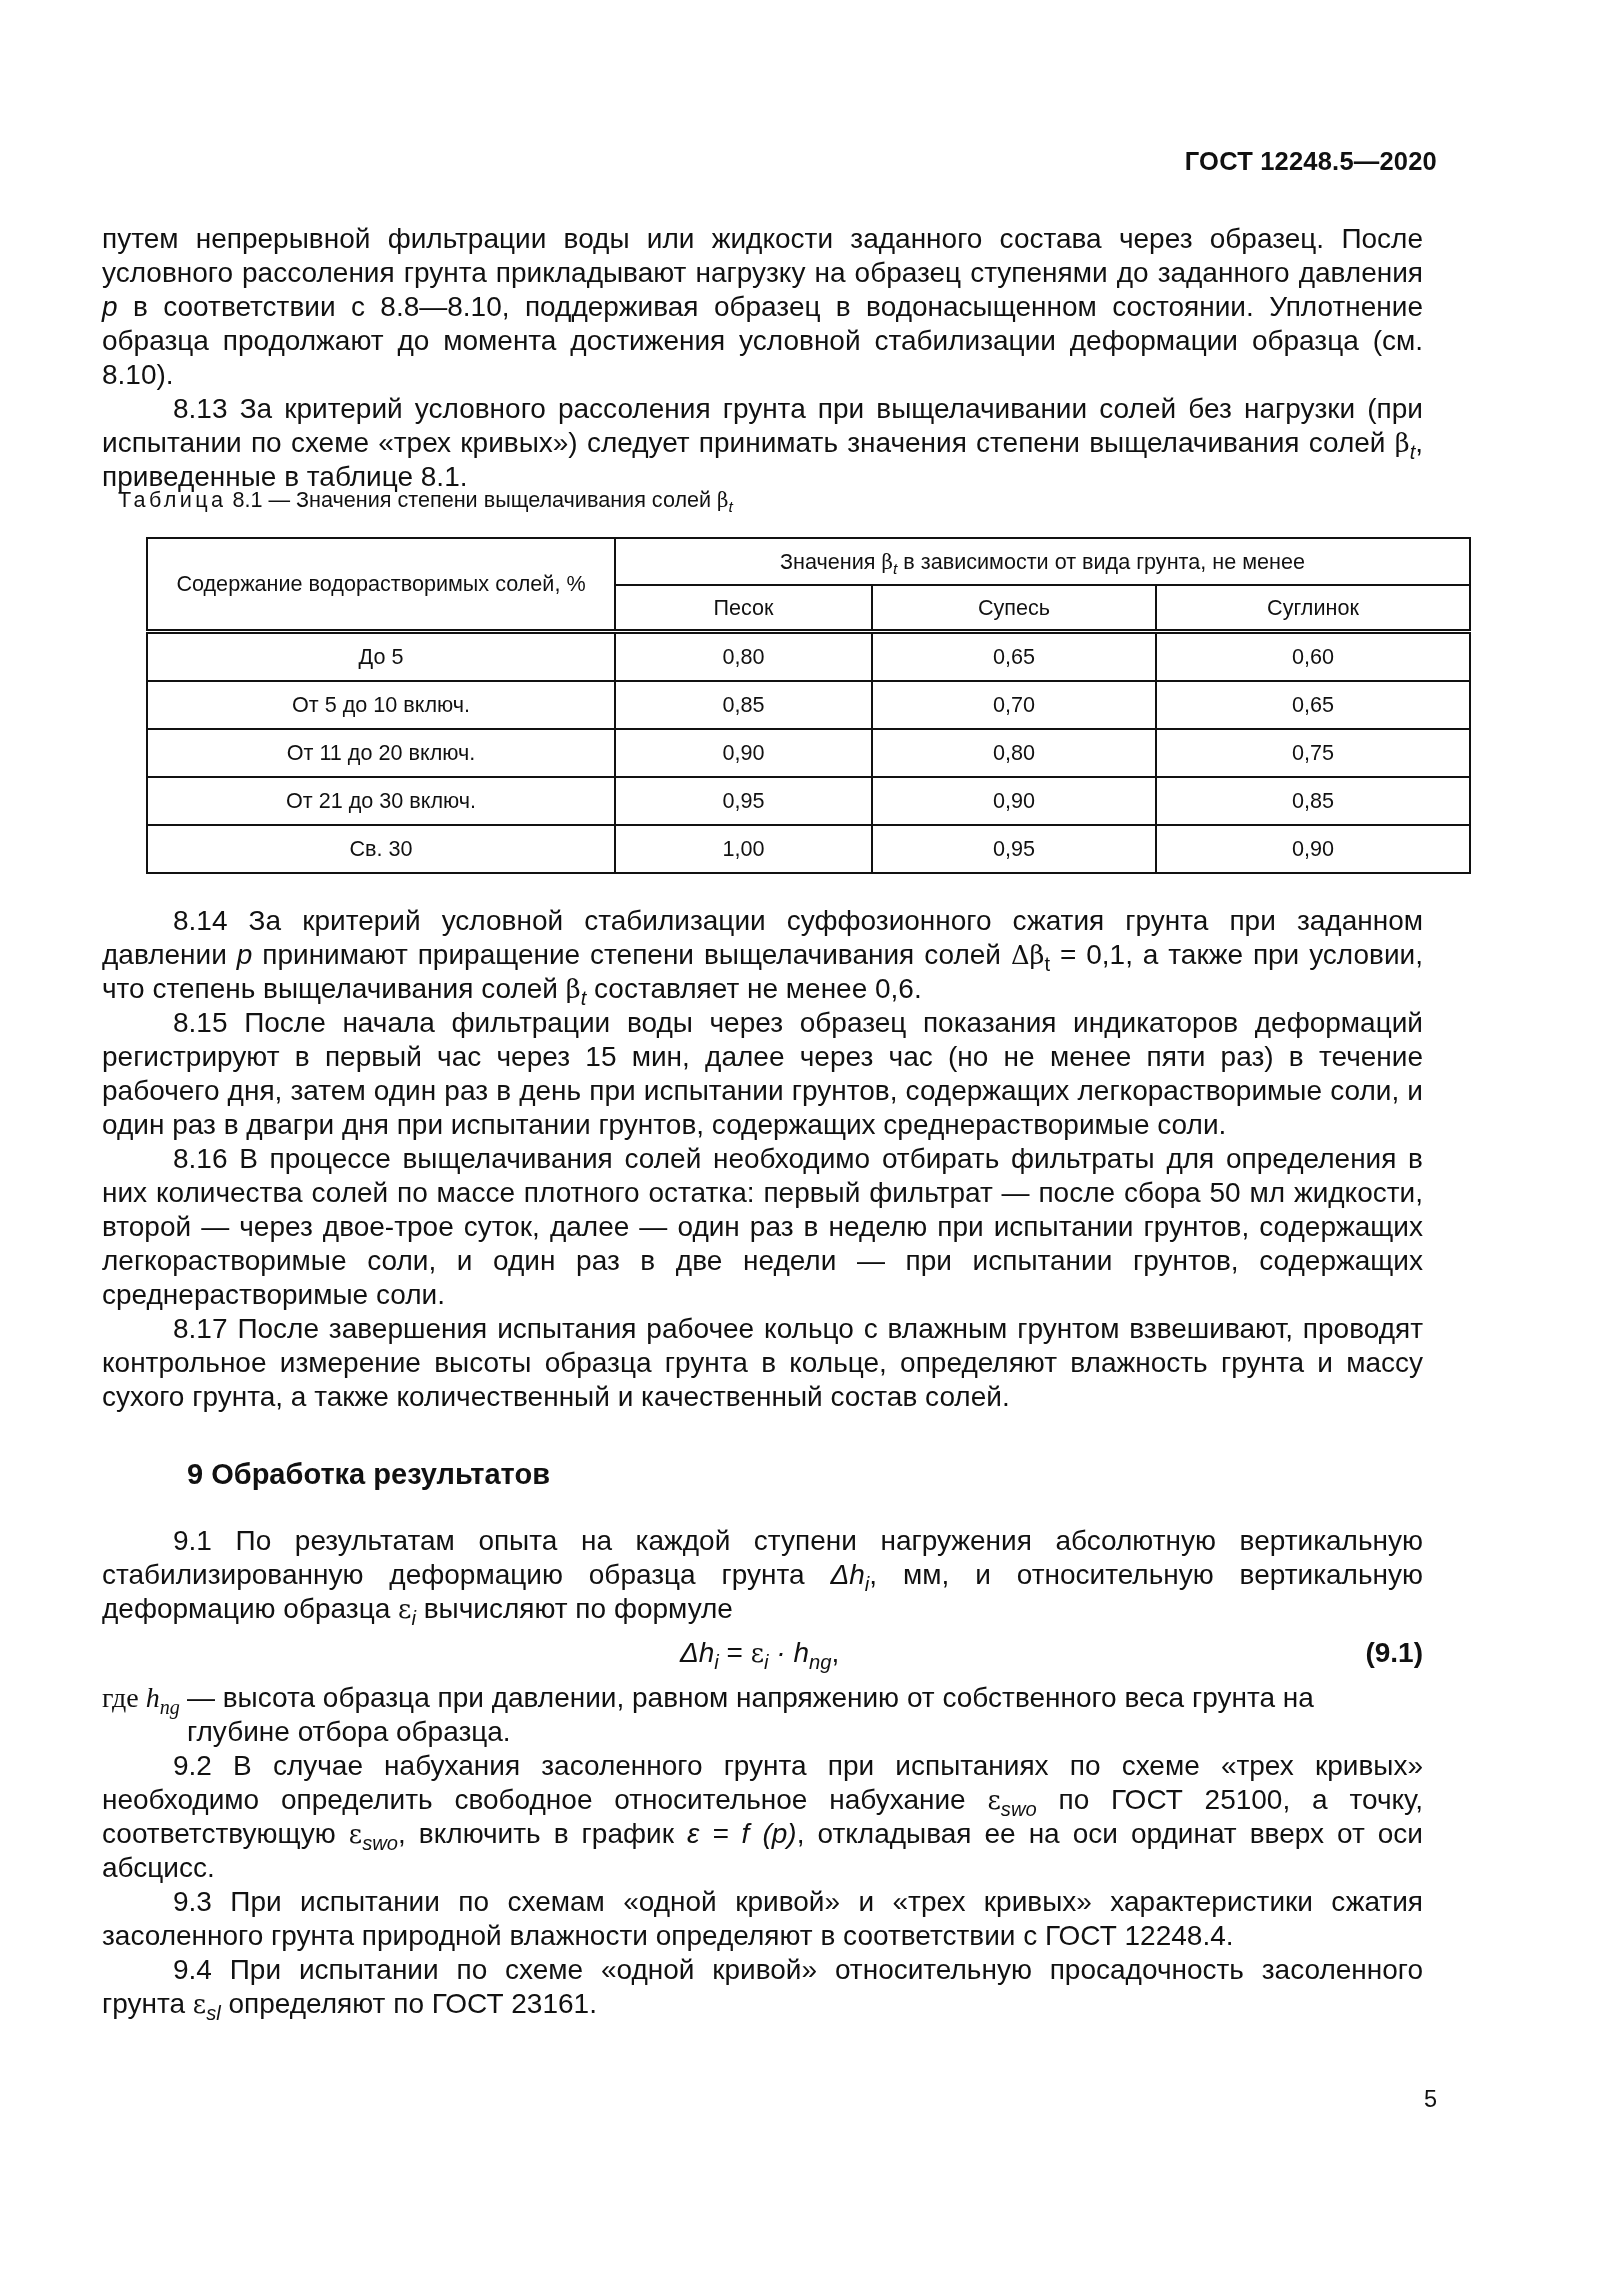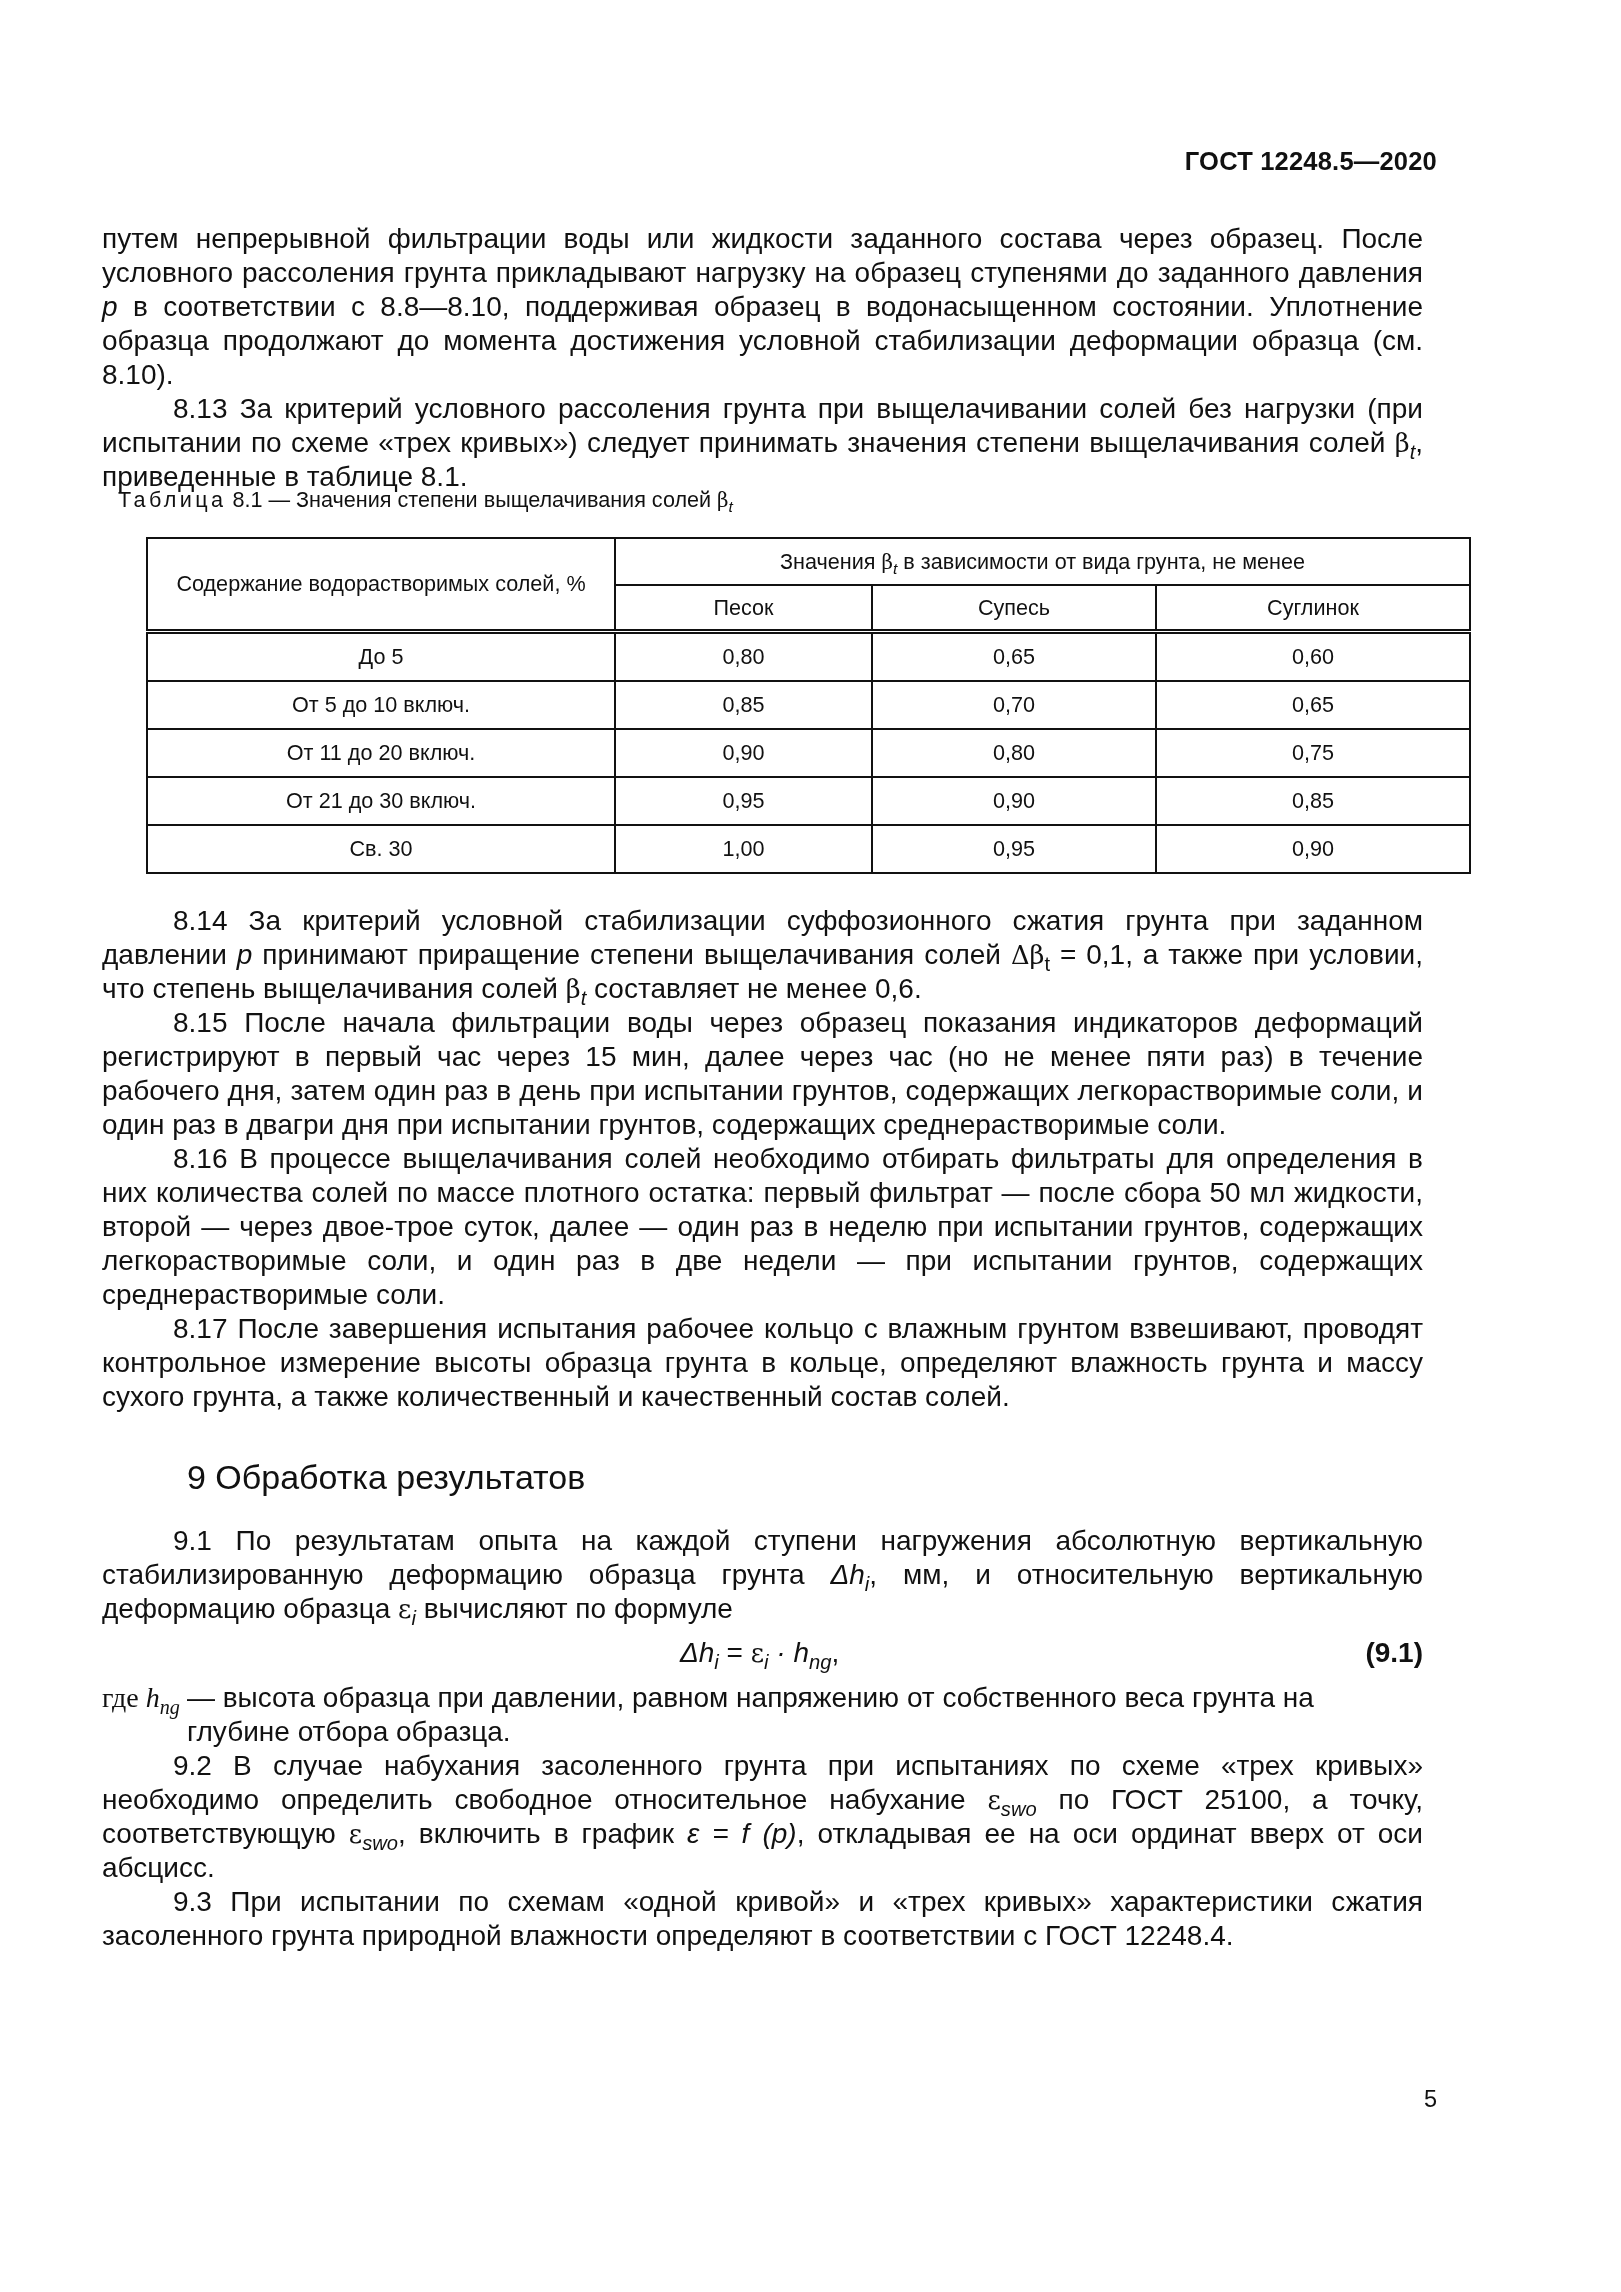--- a/index.html
+++ b/index.html
@@ -31,21 +31,21 @@
     table.tbl td, table.tbl th {
       border: 2px solid #111; text-align: center; font-weight: normal; padding: 0;
     }
     table.tbl th.h1 { height: 45px; }
     table.tbl th.h2 { height: 43px; }
     table.tbl tr.head-last th, table.tbl th.rowspan { border-bottom: 5.9px double #111; }
     table.tbl td { height: 46px; }
     table.tbl { border: 2.9px solid #111; }
 
     .heading {
-      position: absolute; left: 187px; top: 1458px; font-weight: normal; font-size: 34px;
+      position: absolute; left: 187px; top: 1458px; font-weight: bold; font-size: 29px;
     }
     .formula-row { position: relative; height: 55px; }
     .formula { position: absolute; left: 578px; top: 9.8px; font-style: italic; }
     .formula-num { position: absolute; right: 0; top: 9.8px; font-weight: bold; }
     .where { display: flex; }
     .where .term { white-space: nowrap; font-family: Liberation Serif, serif; }
     .page-number { position: absolute; right: 184px; top: 2086px; font-size: 23.5px; }
   </style>
 </head>
 <body>
@@ -141,16 +141,17 @@
   <div class="where">
     <span class="term"><span>где</span> <span class="it">h</span><span class="sub">ng</span>&nbsp;</span>
     <span>— высота образца при давлении, равном напряжению от собственного веса грунта на глубине отбора образца.</span>
   </div>
 
 
   <p class="p indent"><span>9.2 В случае набухания засоленного грунта при испытаниях по схеме «трех кривых» необходимо определить свободное относительное набухание</span> <span class="gk">ε</span><span class="sub">swo</span> <span>по ГОСТ 25100, а точку, соответствующую</span> <span class="gk">ε</span><span class="sub">swo</span><span>, включить в график</span> <span class="it">ε = f (p)</span><span>, откладывая ее на оси ординат вверх от оси абсцисс.</span></p>
 
   <p class="p indent">9.3 При испытании по схемам «одной кривой» и «трех кривых» характеристики сжатия засоленного грунта природной влажности определяют в соответствии с ГОСТ 12248.4.</p>
 
+  <p class="p indent"><span>9.4 При испытании по схеме «одной кривой» относительную просадочность засоленного грунта</span> <span class="gk">ε</span><span class="sub">sl</span> <span>определяют по ГОСТ 23161.</span></p>
 </div>
 
 <div class="page-number">5</div>
 
 
 </body></html>

